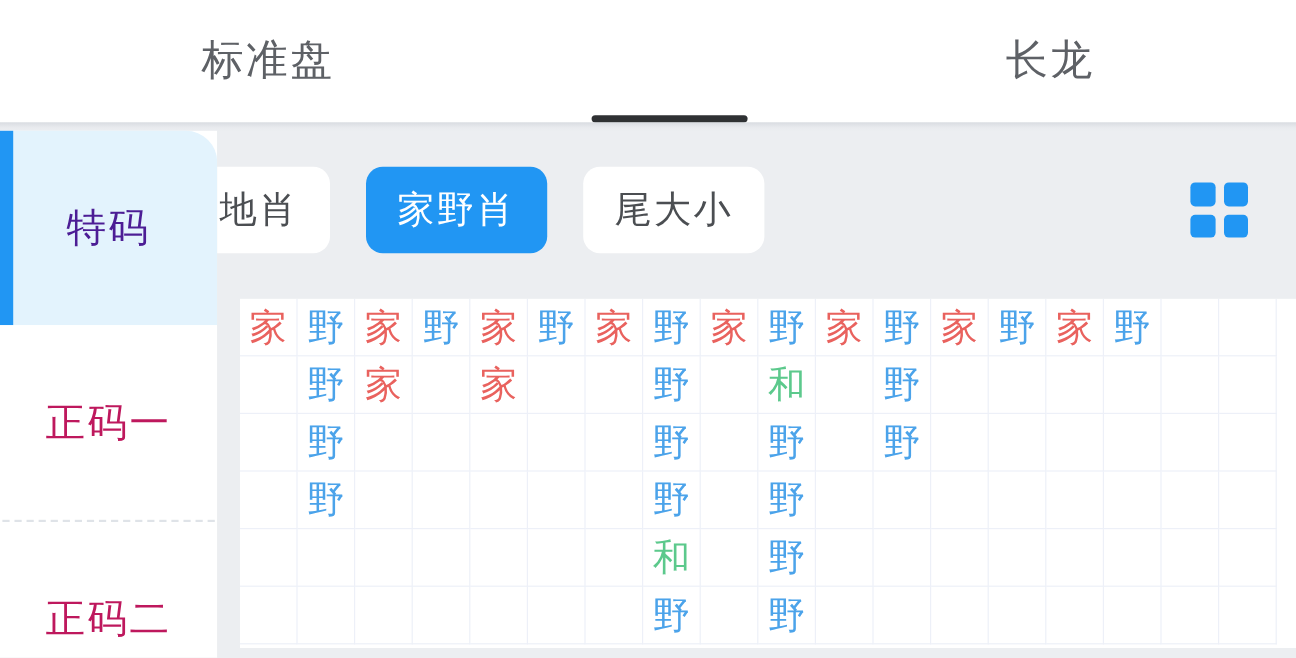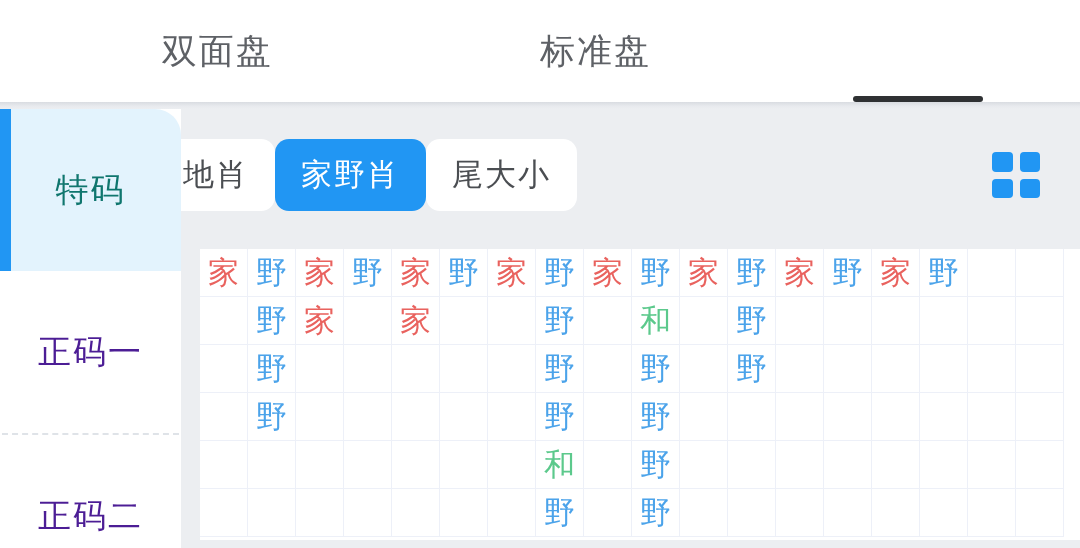--- a/index.html
+++ b/index.html
@@ -36,28 +36,28 @@
 
   
   .sidebar{
     position:absolute;left:0;top:109px;width:181px;height:439px;
     background:#ffffff;
   }
   .side-item{
     position:relative;
     height:162px;
     display:flex;align-items:center;justify-content:center;
-    font-size:33px;color:#4c1d95;letter-spacing:2px;
+    font-size:33px;color:#be185d;letter-spacing:2px;
     box-sizing:border-box;
     background:#ffffff;
     cursor:pointer;
   }
   .side-item.active{
     background:#e3f3fd;
-    color:#0f766e;
+    color:#4c1d95;
     border-top-right-radius:26px;
   }
   .side-item.active .side-marker{
     position:absolute;left:0;top:0;bottom:0;width:11px;background:#2196f3;
   }
   .side-sep{
     height:0;border-top:2px dashed #dfe3e8;margin:0 2px;
   }
   .sidebar-gap{
     position:absolute;left:0;top:109px;width:181px;height:6px;background:#eceef1;
@@ -69,21 +69,21 @@
     background:#eceef1;
   }
 
   
   .chiprow{
     position:absolute;left:0;top:0;width:899px;height:132px;
     overflow:hidden;
   }
   .chipstrip{
     position:absolute;left:-24px;top:30px;
-    display:flex;align-items:center;
+    display:flex;align-items:center;gap:30px;
     white-space:nowrap;
   }
   .chip{
     height:72px;min-width:116px;
     padding:0 26px;
     box-sizing:border-box;
     border-radius:14px;
     background:#ffffff;
     color:#4b4e52;
     font-size:31px;letter-spacing:2px;
@@ -134,27 +134,27 @@
     position:absolute;left:19px;top:431px;width:880px;height:8px;background:#eceef1;
   }
 </style>
 </head>
 <body>
 
 <div id="app">
 
   <div class="tabbar">
     <div class="tab">
-      <span>双面盘</span>
-    </div>
-    <div class="tab">
       <span>标准盘</span>
     </div>
     <div class="tab active">
       <span class="tab-underline"></span>
+    </div>
+    <div class="tab">
+      <span>长龙</span>
     </div>
   </div>
   <div class="tabbar-shadow"></div>
 
   <div class="sidebar-gap"></div>
   <div class="sidebar">
     <div class="side-item active">
       <span class="side-marker"></span>
       <span>特码</span>
     </div>

